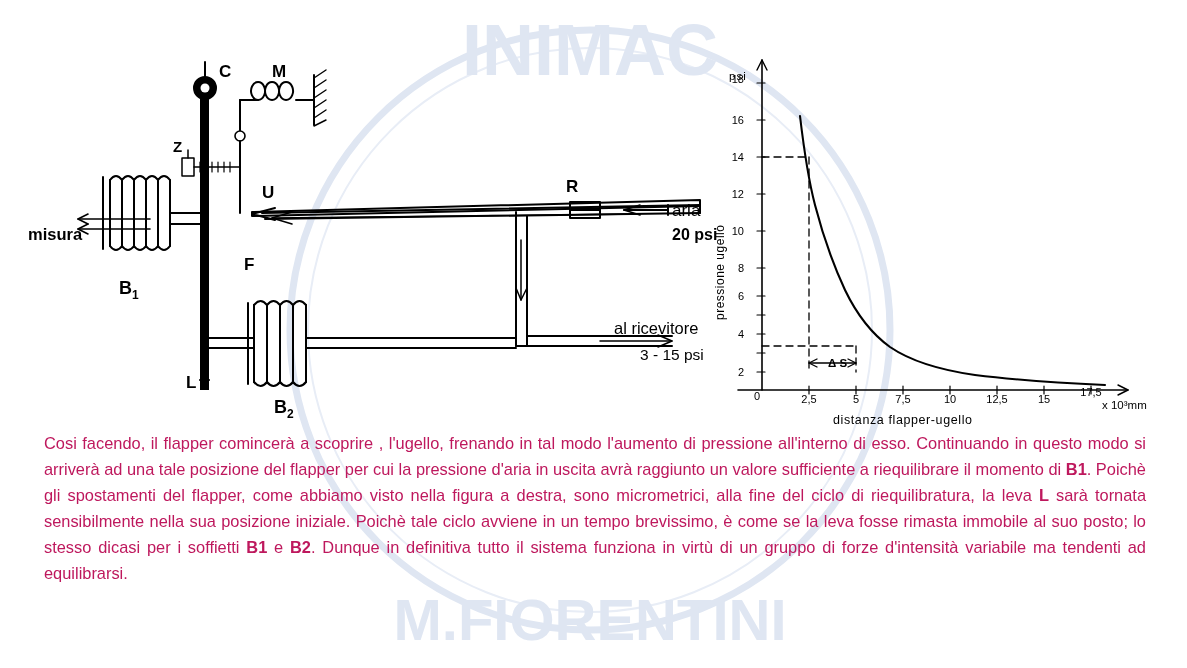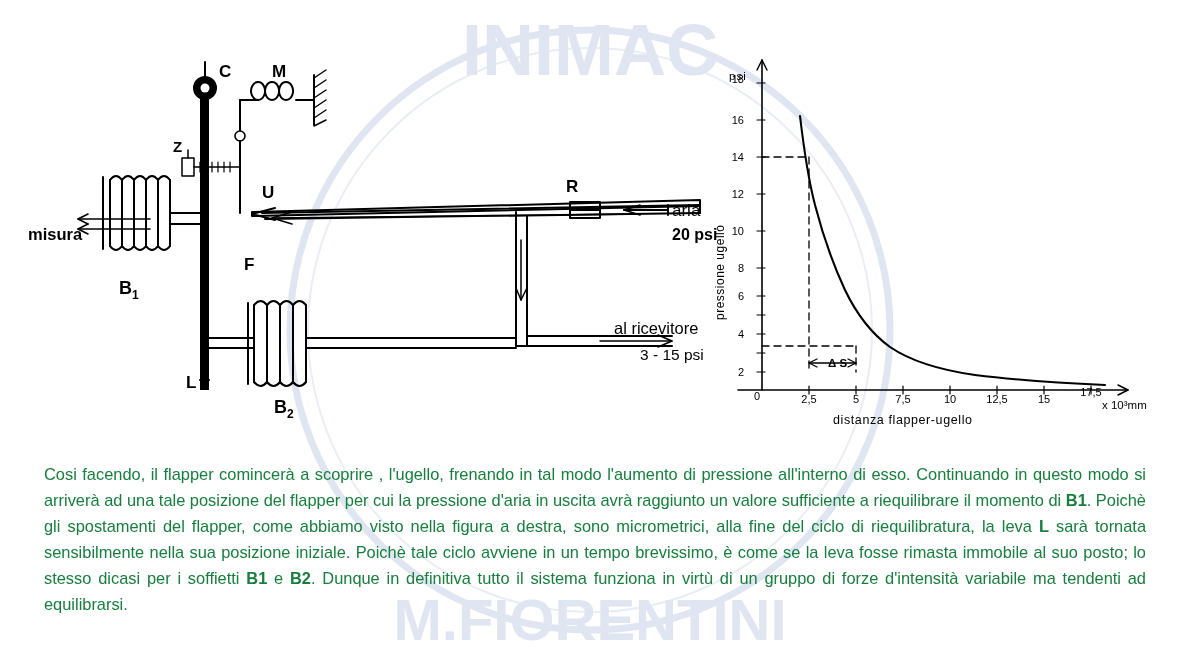--- a/index.html
+++ b/index.html
@@ -38,22 +38,21 @@
   
   #body-text {
     position: absolute;
     left: 44px;
     top: 430px;
     width: 1102px;
     z-index: 2;
     font-size: 16.4px;
     line-height: 26px;
     text-align: justify;
-    color: #15803d;
-    margin-top: 31px;
+    color: #be185d;
   }
   #body-text p {
     margin: 0 0 0 0;
   }
   b { font-weight: bold; }
 </style>
 </head>
 <body>
 
 <svg id="watermark" viewBox="0 0 1187 668">

